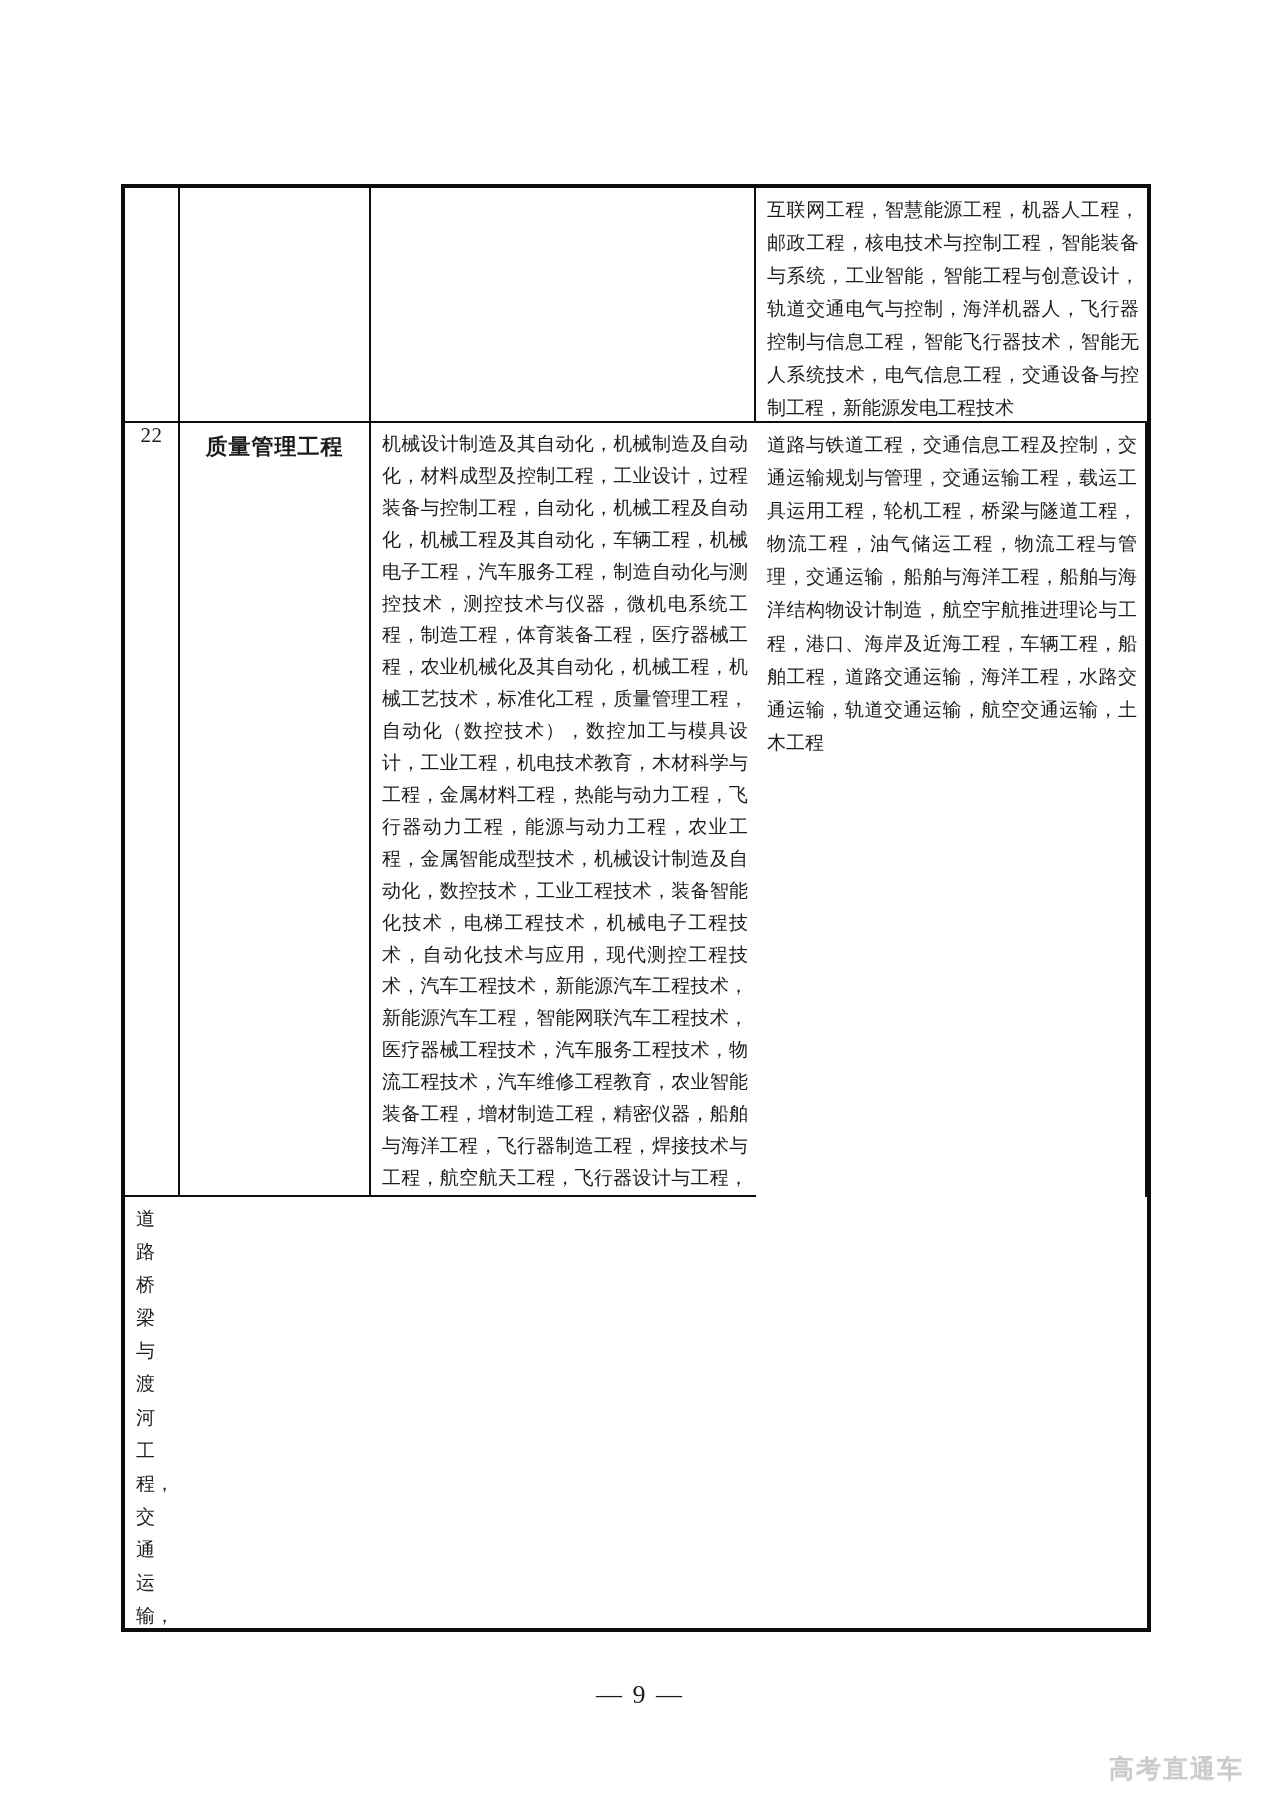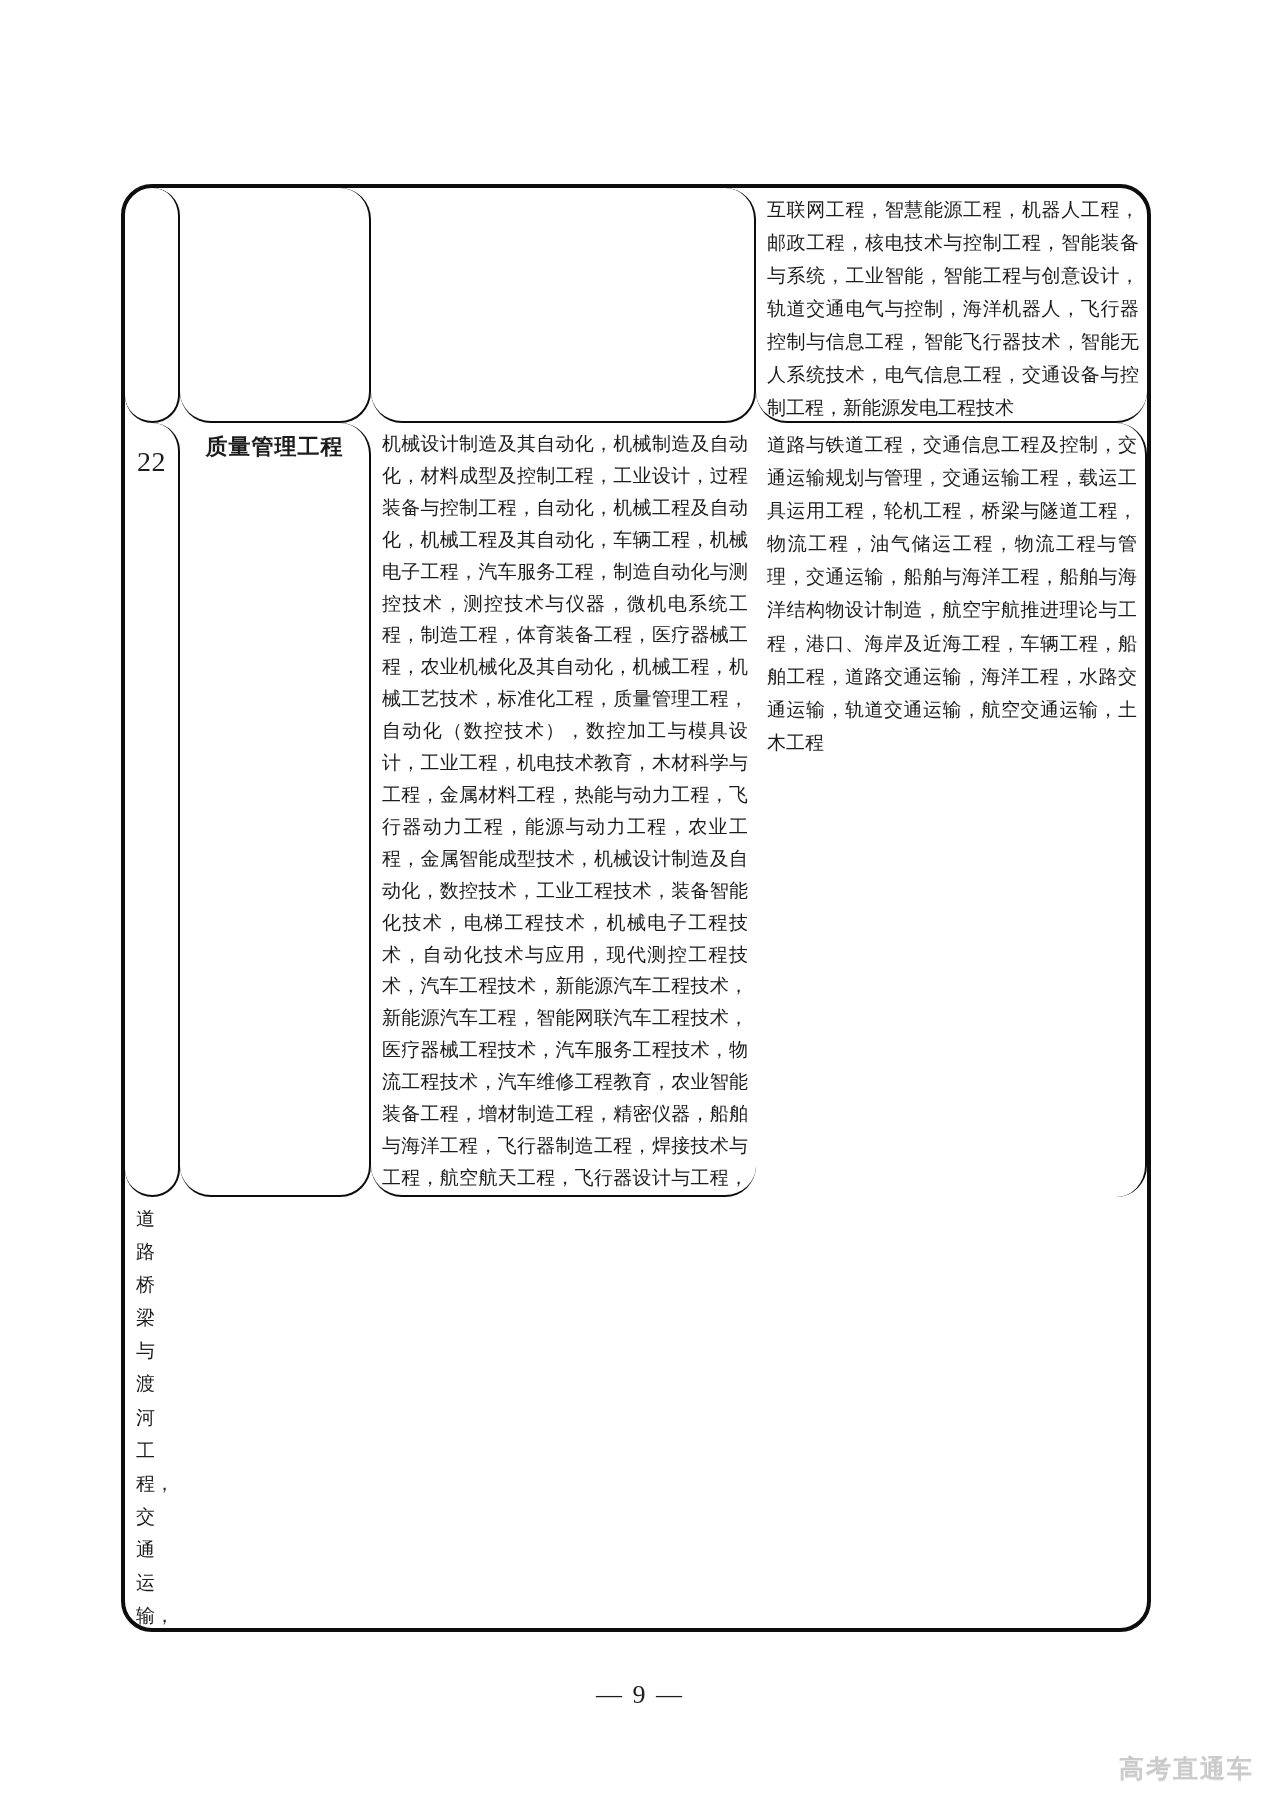--- a/index.html
+++ b/index.html
@@ -1,15 +1,15 @@
 <!DOCTYPE html>
 <html><head>
 <meta charset="utf-8">
 <style>
-  * { margin: 0; padding: 0; box-sizing: border-box; border-radius: 31px; }
+  * { margin: 0; padding: 0; box-sizing: border-box; }
   html, body { background: #ffffff; }
   .page {
     position: relative;
     width: 1280px;
     height: 1810px;
     background: #ffffff;
     font-family: "Liberation Serif", "DejaVu Serif", serif;
     color: #1c1c1c;
     overflow: hidden;
   }
@@ -27,22 +27,22 @@
   }
   .cell {
     border-right: 2px solid #0d0d0d;
     border-bottom: 2px solid #0d0d0d;
     overflow: hidden;
   }
   .cell.last-col { border-right: none; }
   .cell.last-row { border-bottom: none; }
   .num-cell {
     text-align: center;
-    padding-top: 23px;
-    font-size: 28px;
+    padding-top: 0;
+    font-size: 21px;
     letter-spacing: 0.5px;
   }
   .cat-cell {
     text-align: center;
     padding-top: 9px;
     font-size: 22px;
     font-weight: bold;
     font-family: "Liberation Sans", "DejaVu Sans", sans-serif;
     letter-spacing: 1px;
   }
@@ -63,21 +63,21 @@
     left: 0;
     top: 1680px;
     width: 100%;
     text-align: center;
     font-size: 26px;
     letter-spacing: 2px;
     color: #1c1c1c;
   }
   .watermark {
     position: absolute;
-    right: 26px;
+    right: 36px;
     top: 1752px;
     font-size: 25px;
     font-weight: bold;
     font-family: "Liberation Sans", "DejaVu Sans", sans-serif;
     color: #cbcbcb;
     letter-spacing: 2px;
     text-shadow: 0 1px 0 #e9e9e9;
   }
 </style>
 </head>

